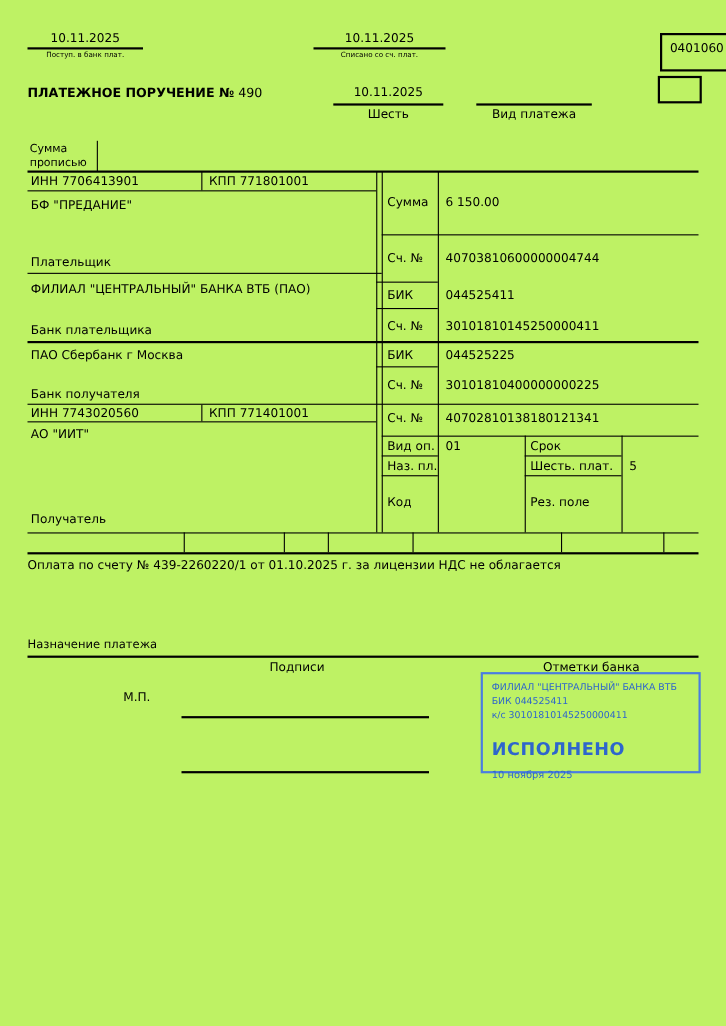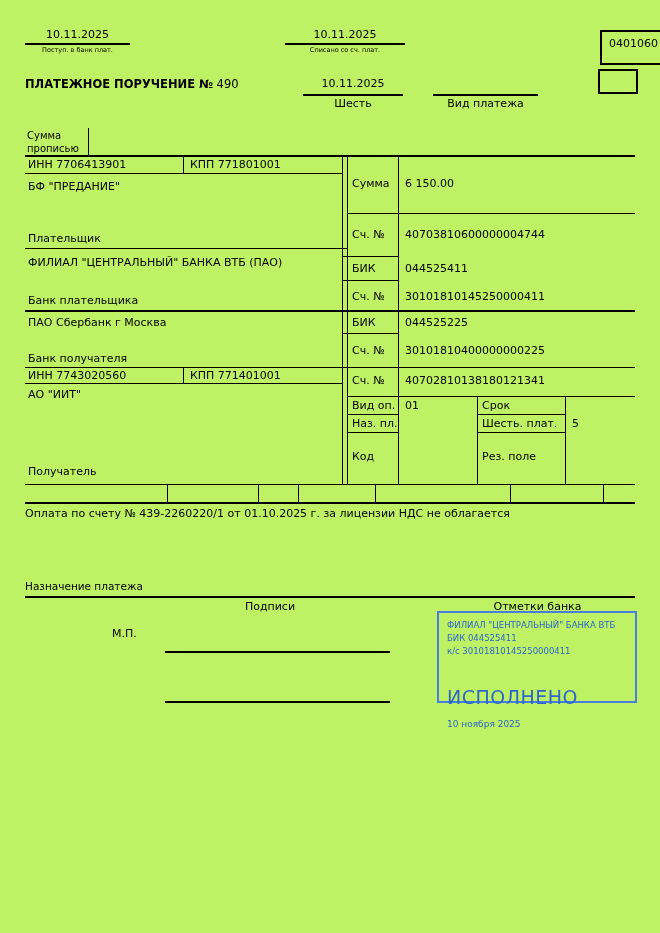--- a/index.html
+++ b/index.html
@@ -15,21 +15,21 @@
   .hline { position:absolute; background:#000; height:1px; }
   .hline.thick { height:2px; }
   .vline { position:absolute; background:#000; width:1px; }
   .box { position:absolute; border:2px solid #000; box-sizing:border-box; }
   .center { text-align:center; }
   .stamp {
     position:absolute; box-sizing:border-box;
     border:2px solid #4a7de0; padding:6px 8px;
     font-size:8.5px; line-height:1.5;
   }
-  .stamp .status { font-weight:normal; font-size:19px; margin-top:26px; letter-spacing:0.5px; }
+  .stamp .status { font-weight:bold; font-size:16px; margin-top:12px; letter-spacing:0.5px; }
   .stamp .sdate { margin-top:6px; font-size:9px; }
 </style>
 </head>
 <body>
 
 <div class="page">
 
   <div class="t center" style="left:25px; top:28px; width:105px;">10.11.2025</div>
   <div class="hline thick" style="left:25px; top:43px; width:105px;"></div>
   <div class="t small center" style="left:25px; top:46px; width:105px;">Поступ. в банк плат.</div>

